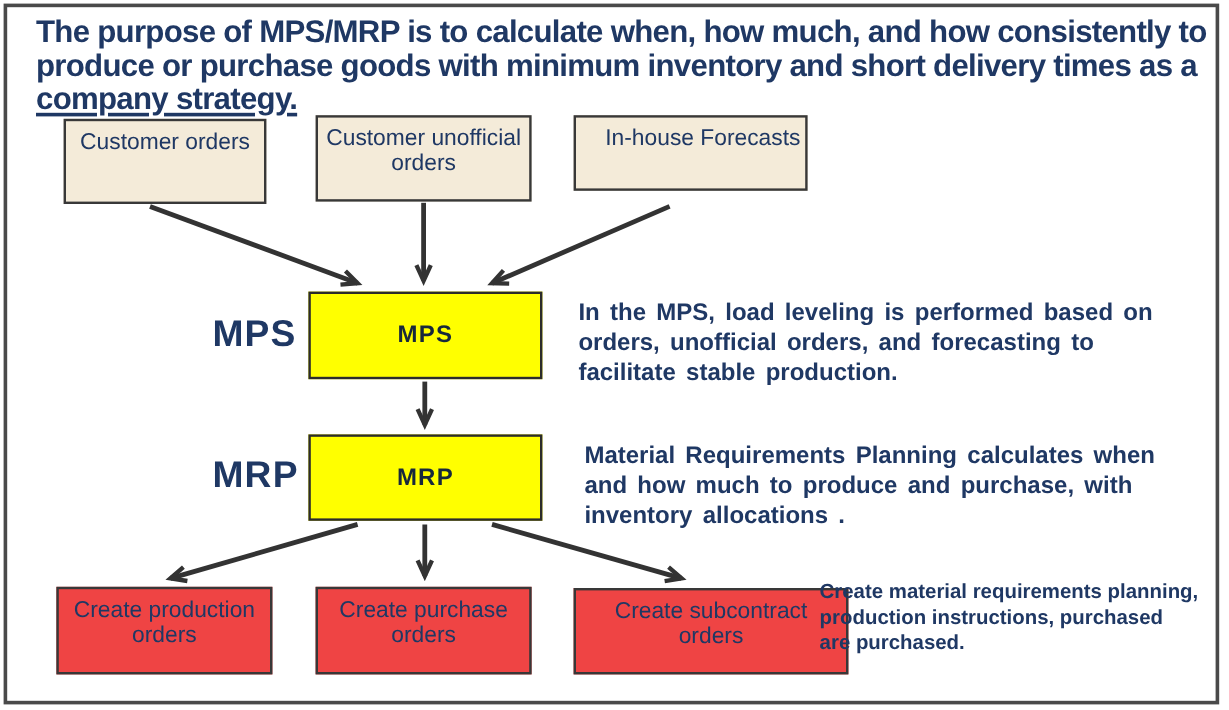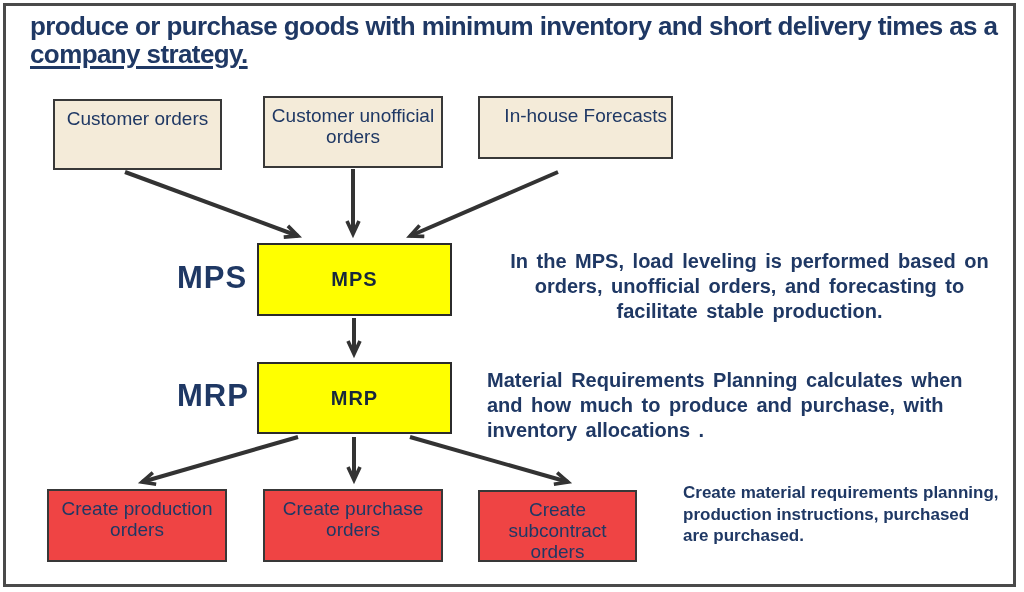--- a/index.html
+++ b/index.html
@@ -85,20 +85,21 @@
   .arrows { position: absolute; left: 0; top: 0; pointer-events: none; }
 </style>
 </head>
 <body>
 
 <div class="stage">
 
   <div class="frame"></div>
 
   <div class="title">
+    <div class="t-line">The purpose of MPS/MRP is to calculate when, how much, and how consistently to</div>
     <div class="t-line">produce or purchase goods with minimum inventory and short delivery times as a</div>
     <div class="t-line"><span class="underlined">company strategy.</span></div>
   </div>
 
   <svg class="arrows" width="1024" height="592" viewBox="0 0 1024 592">
     <defs>
       <marker id="arrowhead" markerUnits="userSpaceOnUse" markerWidth="20" markerHeight="18" refX="15" refY="8" orient="auto">
         <path d="M2,2 L15,8 L2,14" fill="none" stroke="#333333" stroke-width="3.6"></path>
       </marker>
     </defs>
@@ -120,21 +121,21 @@
     <span>Customer unofficial orders</span>
   </div>
   <div class="dbox beige" style="left:478px; top:96px; width:195px; height:63px;text-align:right;">
     <span>In-house Forecasts</span>
   </div>
 
   <div class="side-label" style="left:177px; top:260px;">MPS</div>
   <div class="ybox" style="left:257px; top:243px; width:195px; height:73px;">
     <span>MPS</span>
   </div>
-  <div class="note" style="left:482px; top:249px; width:535px;text-align:center;">
+  <div class="note" style="left:482px; top:249px; width:535px;">
     <div class="n-line">In the MPS, load leveling is performed based on</div>
     <div class="n-line">orders, unofficial orders, and forecasting to</div>
     <div class="n-line">facilitate stable production.</div>
   </div>
 
   <div class="side-label" style="left:177px; top:378px;">MRP</div>
   <div class="ybox" style="left:257px; top:362px; width:195px; height:72px;">
     <span>MRP</span>
   </div>
   <div class="note" style="left:487px; top:368px; width:535px;">
@@ -142,21 +143,21 @@
     <div class="n-line">and how much to produce and purchase, with</div>
     <div class="n-line">inventory allocations .</div>
   </div>
 
   <div class="dbox blue" style="left:47px; top:489px; width:180px; height:73px;">
     <span>Create production orders</span>
   </div>
   <div class="dbox blue" style="left:263px; top:489px; width:180px; height:73px;">
     <span>Create purchase orders</span>
   </div>
-  <div class="dbox blue" style="left:478px; top:490px; width:159px; height:72px;">
+  <div class="dbox blue" style="left:478px; top:490px; width:229px; height:72px;">
     <span>Create subcontract orders</span>
   </div>
 
   <div class="small-note" style="left:683px; top:482px; width:335px;">
     <div class="n-line">Create material requirements planning,</div>
     <div class="n-line">production instructions, purchased</div>
     <div class="n-line">are purchased.</div>
   </div>
 
 </div>

